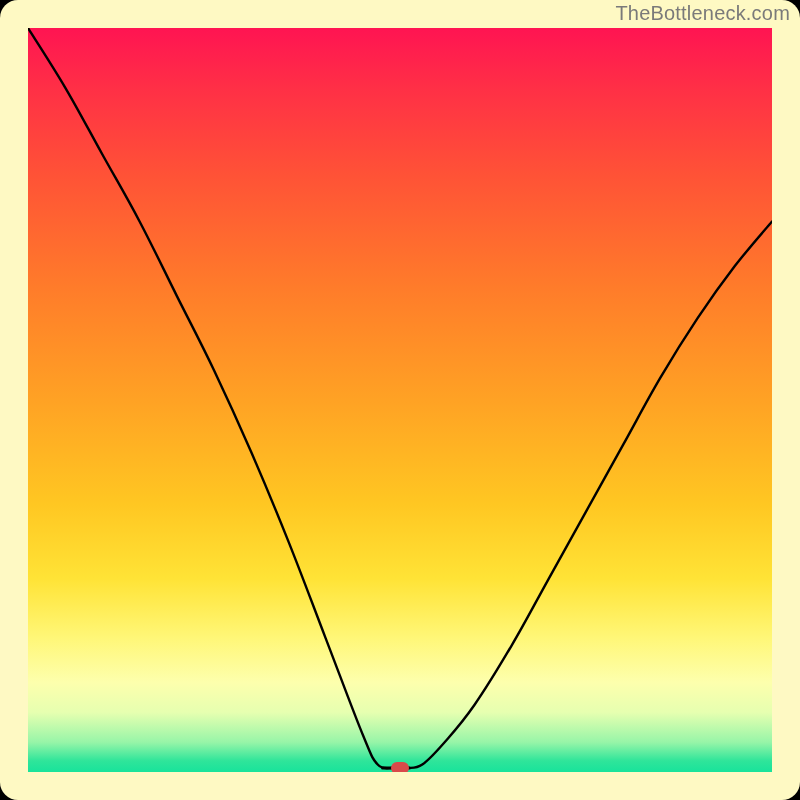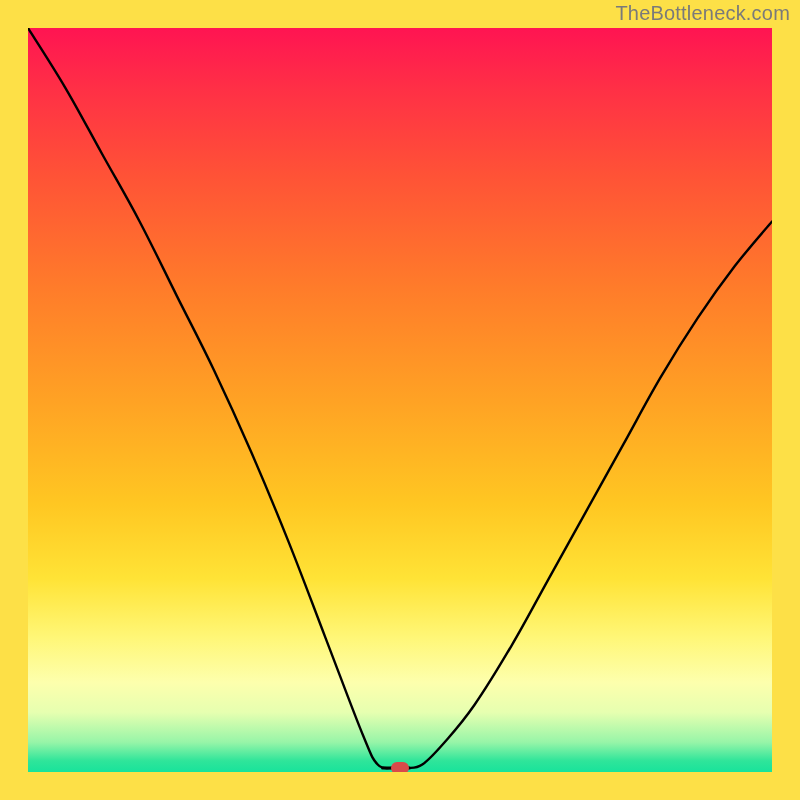--- a/index.html
+++ b/index.html
@@ -8,21 +8,22 @@
     width: 800px;
     height: 800px;
     overflow: hidden;
     background: #000;
     font-family: Arial, Helvetica, sans-serif;
   }
   .frame {
     position: relative;
     width: 800px;
     height: 800px;
-    background: #fde047;
+    background: #fef9c3;
+    border-radius: 18px;
   }
   .watermark {
     position: absolute;
     top: 2px;
     right: 10px;
     color: #7a7a7a;
     font-size: 20px;
     font-weight: 500;
     letter-spacing: 0.2px;
     z-index: 5;

